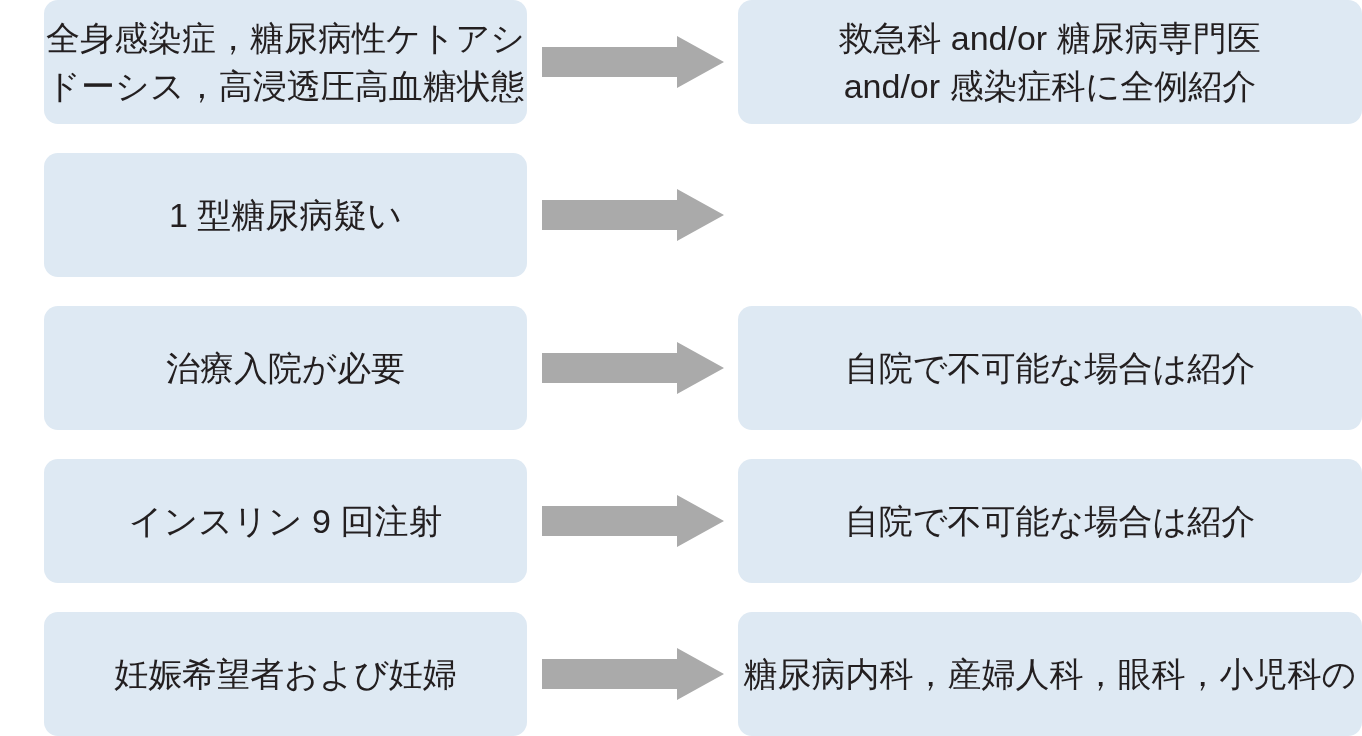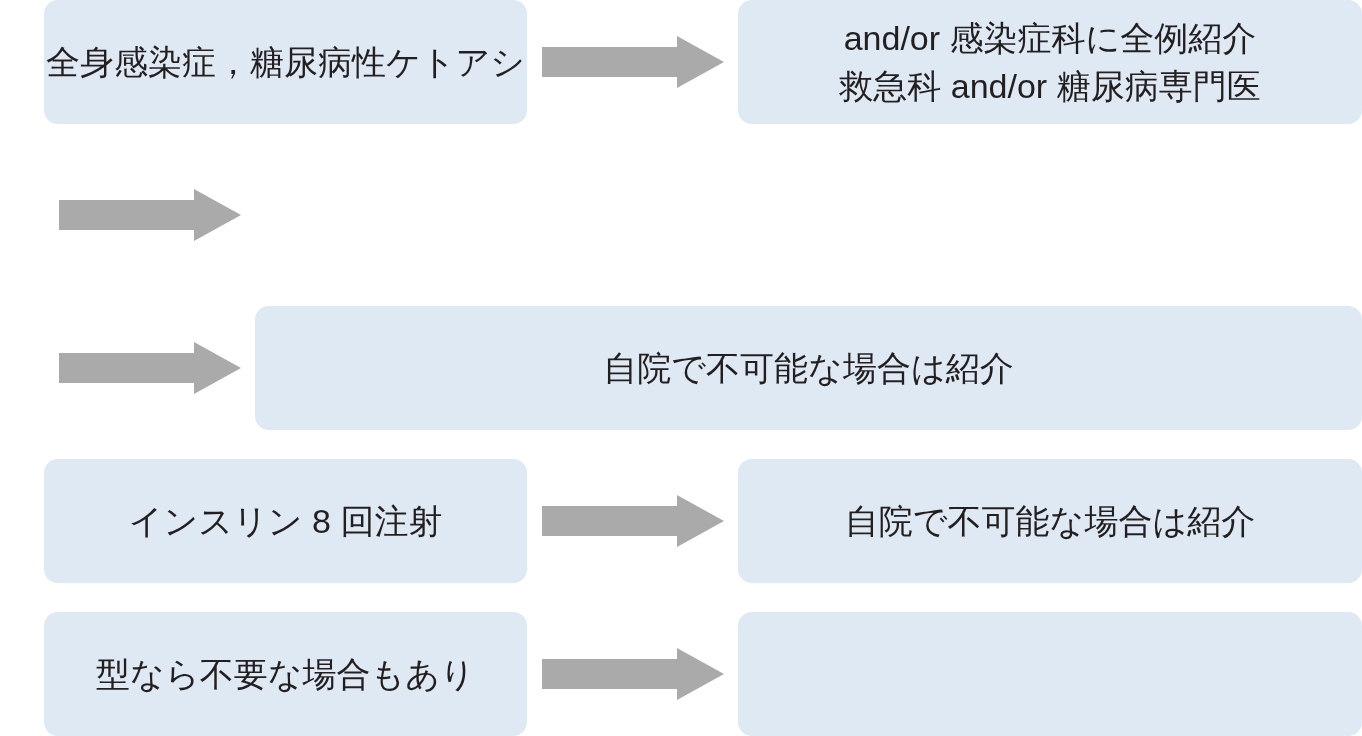--- a/index.html
+++ b/index.html
@@ -60,71 +60,79 @@
   }
 </style>
 </head>
 <body>
 
 <div class="diagram">
 
   <div class="flow-row">
     <div class="box left-box">
       <div class="text-line">全身感染症，糖尿病性ケトアシ</div>
+      <div class="text-line">ドーシス，高浸透圧高血糖状態</div>
     </div>
     <div class="arrow-cell">
       <svg width="182" height="52" viewBox="0 0 182 52">
         <polygon points="0,11 135,11 135,0 182,26 135,52 135,41 0,41" fill="#aaaaaa"></polygon>
       </svg>
     </div>
     <div class="box right-box">
+      <div class="text-line">救急科 and/or 糖尿病専門医</div>
       <div class="text-line">and/or 感染症科に全例紹介</div>
-      <div class="text-line">救急科 and/or 糖尿病専門医</div>
     </div>
   </div>
 
   <div class="flow-row">
+    <div class="box left-box">
+      <div class="text-line">1 型糖尿病疑い</div>
+    </div>
     <div class="arrow-cell">
       <svg width="182" height="52" viewBox="0 0 182 52">
         <polygon points="0,11 135,11 135,0 182,26 135,52 135,41 0,41" fill="#aaaaaa"></polygon>
       </svg>
     </div>
   </div>
 
   <div class="flow-row">
-    <div class="arrow-cell">
-      <svg width="182" height="52" viewBox="0 0 182 52">
-        <polygon points="0,11 135,11 135,0 182,26 135,52 135,41 0,41" fill="#aaaaaa"></polygon>
-      </svg>
-    </div>
-    <div class="box right-box">
-      <div class="text-line">自院で不可能な場合は紹介</div>
-    </div>
-  </div>
-
-  <div class="flow-row">
     <div class="box left-box">
-      <div class="text-line">インスリン 8 回注射</div>
+      <div class="text-line">治療入院が必要</div>
     </div>
     <div class="arrow-cell">
       <svg width="182" height="52" viewBox="0 0 182 52">
         <polygon points="0,11 135,11 135,0 182,26 135,52 135,41 0,41" fill="#aaaaaa"></polygon>
       </svg>
     </div>
     <div class="box right-box">
       <div class="text-line">自院で不可能な場合は紹介</div>
     </div>
   </div>
 
   <div class="flow-row">
     <div class="box left-box">
-      <div class="text-line">型なら不要な場合もあり</div>
+      <div class="text-line">インスリン 9 回注射</div>
     </div>
     <div class="arrow-cell">
       <svg width="182" height="52" viewBox="0 0 182 52">
         <polygon points="0,11 135,11 135,0 182,26 135,52 135,41 0,41" fill="#aaaaaa"></polygon>
       </svg>
     </div>
     <div class="box right-box">
+      <div class="text-line">自院で不可能な場合は紹介</div>
+    </div>
+  </div>
+
+  <div class="flow-row">
+    <div class="box left-box">
+      <div class="text-line">妊娠希望者および妊婦</div>
+    </div>
+    <div class="arrow-cell">
+      <svg width="182" height="52" viewBox="0 0 182 52">
+        <polygon points="0,11 135,11 135,0 182,26 135,52 135,41 0,41" fill="#aaaaaa"></polygon>
+      </svg>
+    </div>
+    <div class="box right-box">
+      <div class="text-line">糖尿病内科，産婦人科，眼科，小児科の</div>
     </div>
   </div>
 
 </div>
 
 </body></html>

